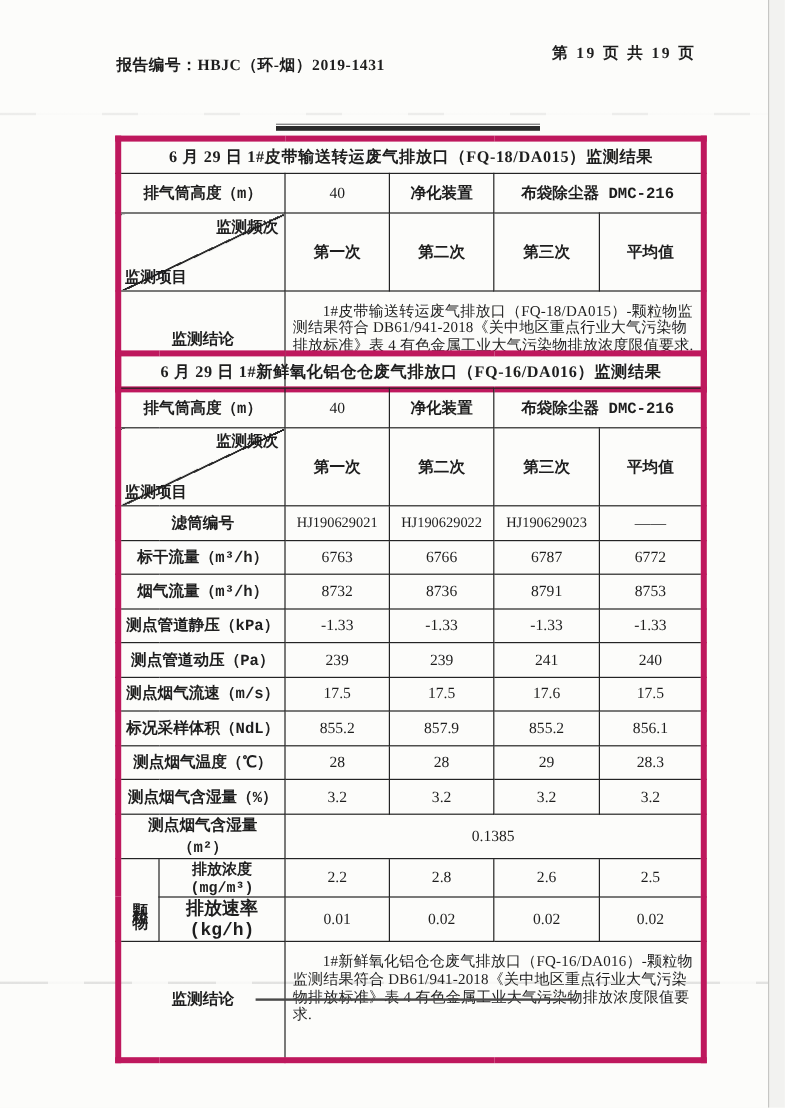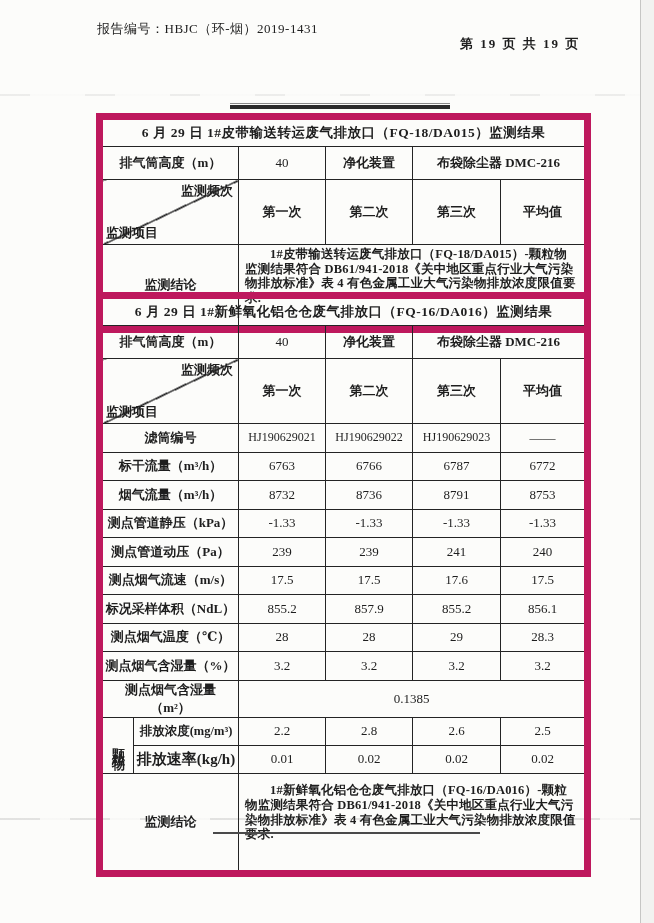--- a/index.html
+++ b/index.html
@@ -11,49 +11,49 @@
   }
   .page{position:absolute;inset:0;background:#fcfcfa;}
   
   .scan-right-line{position:absolute;left:640px;top:0;width:1px;height:923px;background:#c6c6c4;}
   .scan-right-strip{position:absolute;left:641px;top:0;width:13px;height:923px;background:#f2f2f0;}
   .scan-smudge{position:absolute;left:0;top:818px;width:640px;height:2px;
     background:repeating-linear-gradient(90deg,rgba(160,160,160,.28) 0 40px,rgba(200,200,200,.08) 40px 70px);}
   .scan-smudge2{position:absolute;left:0;top:94px;width:640px;height:2px;
     background:repeating-linear-gradient(90deg,rgba(175,175,175,.20) 0 30px,rgba(210,210,210,.05) 30px 85px);}
 
-  .report-no{position:absolute;left:97px;top:20px;font-size:13px;font-weight:normal;letter-spacing:.5px;}
+  .report-no{position:absolute;left:97px;top:45px;font-size:13px;font-weight:bold;letter-spacing:.5px;}
   .page-no{position:absolute;left:460px;top:35px;font-size:13px;font-weight:bold;letter-spacing:2px;}
 
   .doc-title{position:absolute;left:210px;top:62px;width:260px;text-align:center;
     font-size:27px;font-weight:bold;letter-spacing:16px;text-indent:16px;}
   .title-underline{position:absolute;left:230px;top:103px;width:220px;height:6px;
     background:linear-gradient(#8a8a8a 0 1px,transparent 1px 2px,#2b2b2b 2px 6px);}
 
   table{border-collapse:collapse;table-layout:fixed;position:absolute;font-size:13px;}
   td{border:1.5px solid #242424;text-align:center;vertical-align:middle;padding:0 2px;
      overflow:hidden;}
-  .t-outer{border:7px solid #be185d;}
-  .lbl{font-weight:bold;}
+  .t-outer{border:5px solid #be185d;}
+  .lbl{font-weight:bold;font-family:Liberation Mono, monospace;}
   .row-title td{height:26px;font-weight:bold;font-size:13.5px;letter-spacing:.5px;}
   .row-stack td{height:32px;}
   .row-freq td{height:38px;}
   .row-data td{height:27.5px;}
   .row-sect td{height:27px;}
   .row-part td{height:27px;}
   .row-concl-1 td{height:57px;}
   .row-concl-2 td{height:74px;}
 
   td.diag{position:relative;padding:13px;
     background:linear-gradient(to bottom right,transparent calc(50% - .8px),#242424 calc(50% - .8px),#242424 calc(50% + .8px),transparent calc(50% + .8px));}
   .diag .d-top{position:absolute;right:5px;top:2px;font-weight:bold;font-size:13px;}
   .diag .d-bot{position:absolute;left:3px;bottom:2px;font-weight:bold;font-size:13px;}
 
   td.concl-text{font-size:12.5px;line-height:1.17;text-align:left;text-indent:2em;
-    padding:2px 5px 20px 6px;letter-spacing:.2px;font-weight:bold;}
+    padding:2px 5px 20px 6px;letter-spacing:.2px;}
   td.vert{writing-mode:vertical-rl;text-orientation:upright;font-weight:bold;
     letter-spacing:5px;padding:2px 0;}
 
   .section-heading{position:absolute;left:62px;top:274px;font-size:13.5px;font-weight:bold;letter-spacing:.4px;}
   .below-blank{position:absolute;left:210px;top:797px;width:260px;text-align:center;
     font-size:14px;font-weight:bold;letter-spacing:3px;}
   .bottom-line{position:absolute;left:213px;top:832px;width:267px;height:2px;background:#4a4a4a;}
 </style>
 </head>
 <body>

